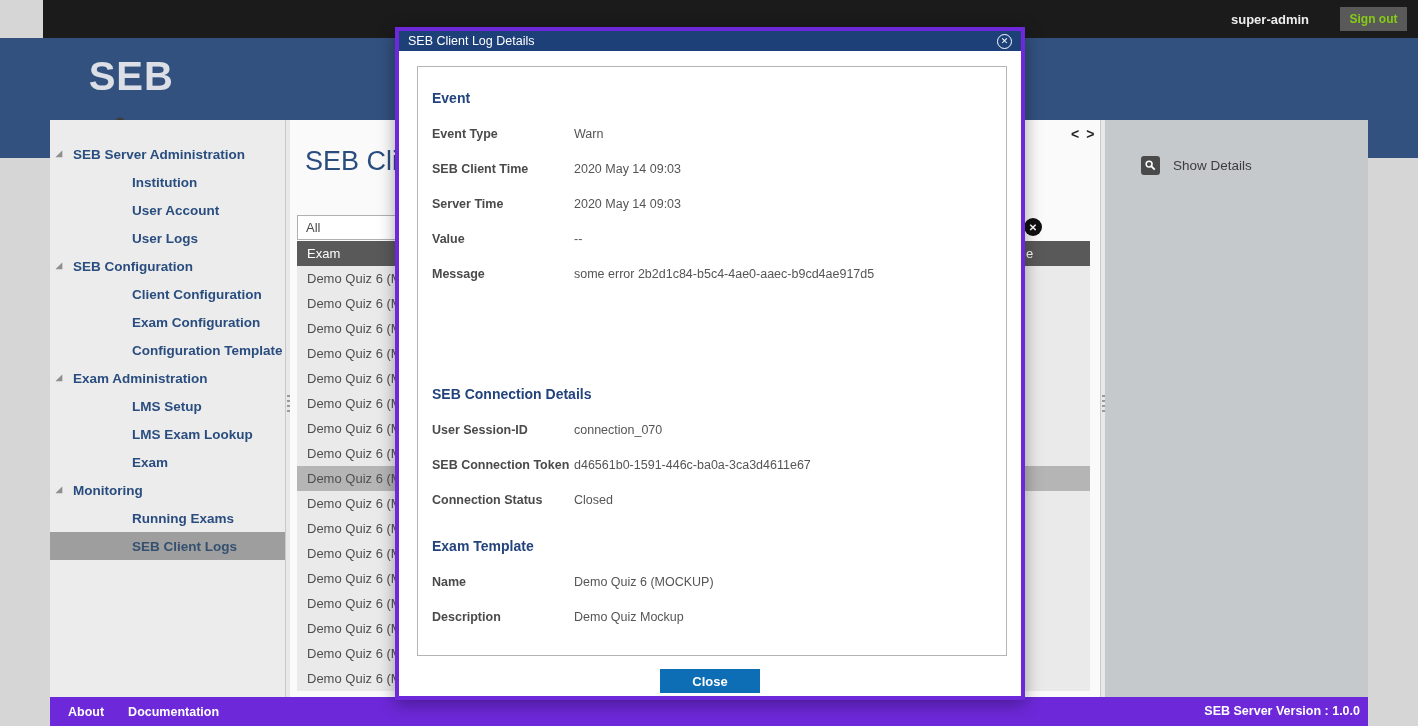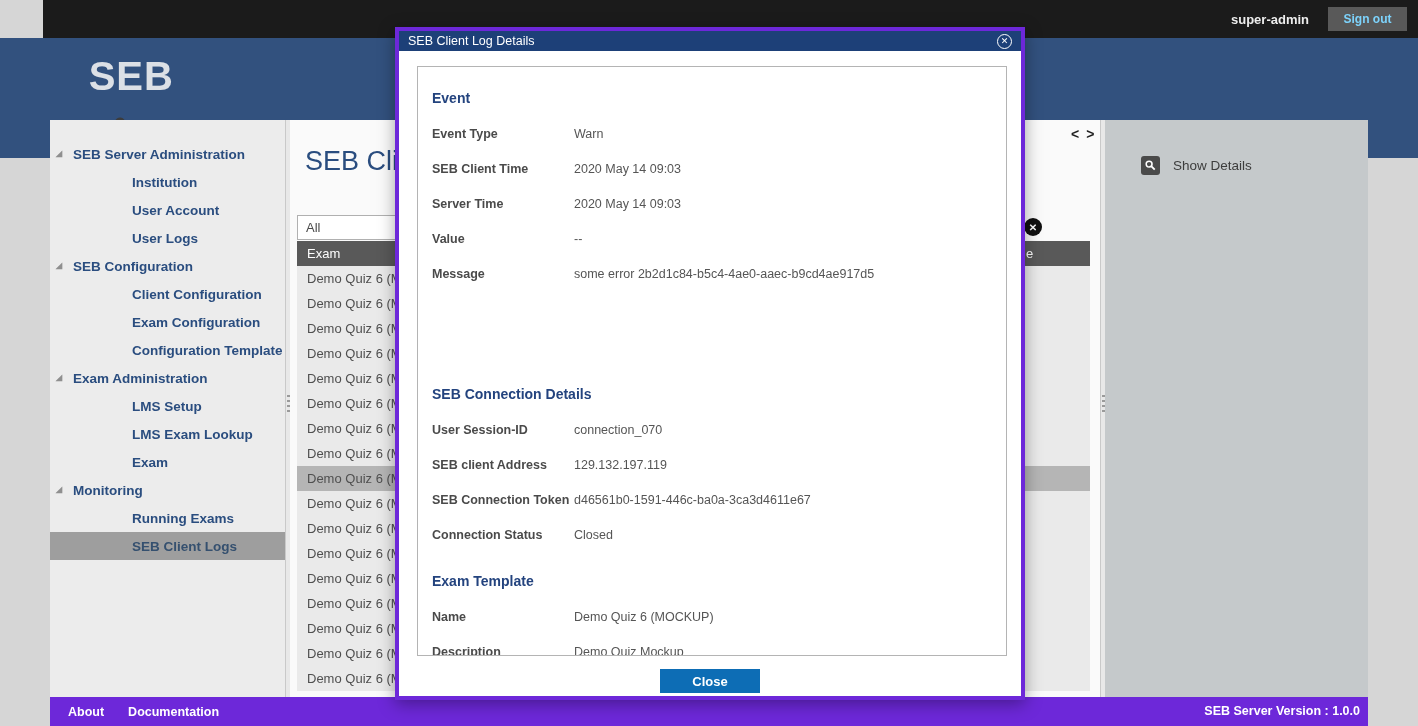--- a/index.html
+++ b/index.html
@@ -5,22 +5,22 @@
   * { margin:0; padding:0; box-sizing:border-box; }
   html,body { background:#888; }
   #app {
     position:relative; width:1418px; height:726px; overflow:hidden;
     background:#d6d6d6; font-family:"Liberation Sans", sans-serif;
   }
 
   
   .topbar { position:absolute; left:0; top:0; width:1418px; height:38px; background:#1b1b1b;margin-left:43px; }
   .username { position:absolute; right:152px; top:12px; color:#ededed; font-weight:bold; font-size:13px; }
-  .signout-btn { position:absolute; right:54px; top:7px; width:79px; height:24px; background:#595959;
-    color:#7dd3fc; font-weight:bold; font-size:12px; border:none; font-family:inherit; cursor:pointer;text-align:center; }
+  .signout-btn { position:absolute; right:54px; top:7px; width:67px; height:24px; background:#595959;
+    color:#84cc16; font-weight:bold; font-size:12px; border:none; font-family:inherit; cursor:pointer;text-align:center; }
 
   
   .header-band { position:absolute; left:0; top:38px; width:1418px; height:120px; background:#32517e; }
   .logo-row { position:absolute; left:66px; top:16px; display:flex; align-items:center; gap:16px;flex-direction:column; }
   .brand-txt { font-size:40px; font-weight:bold; color:#dce0e6; letter-spacing:1px; }
   .globe { width:50px; height:50px; }
 
   
   .sidebar { position:absolute; left:50px; top:120px; width:235px; height:577px; background:#ececec; padding-top:20px; }
   .nav-item { height:28px; display:flex; align-items:center; font-size:13.5px; font-weight:bold; color:#2a4d7f; cursor:pointer; }
@@ -244,24 +244,20 @@
             <span class="dlg-value">some error 2b2d1c84-b5c4-4ae0-aaec-b9cd4ae917d5</span>
           </div>
         </div>
         <div class="dlg-sec sec1">
           <div class="dlg-heading">SEB Connection Details</div>
           <div class="dlg-field">
             <span class="dlg-label">User Session-ID</span>
             <span class="dlg-value">connection_070</span>
           </div>
           <div class="dlg-field">
-            <span class="dlg-label">SEB client Address</span>
-            <span class="dlg-value">129.132.197.119</span>
-          </div>
-          <div class="dlg-field">
             <span class="dlg-label">SEB Connection Token</span>
             <span class="dlg-value">d46561b0-1591-446c-ba0a-3ca3d4611e67</span>
           </div>
           <div class="dlg-field">
             <span class="dlg-label">Connection Status</span>
             <span class="dlg-value">Closed</span>
           </div>
         </div>
         <div class="dlg-sec sec2">
           <div class="dlg-heading">Exam Template</div>

